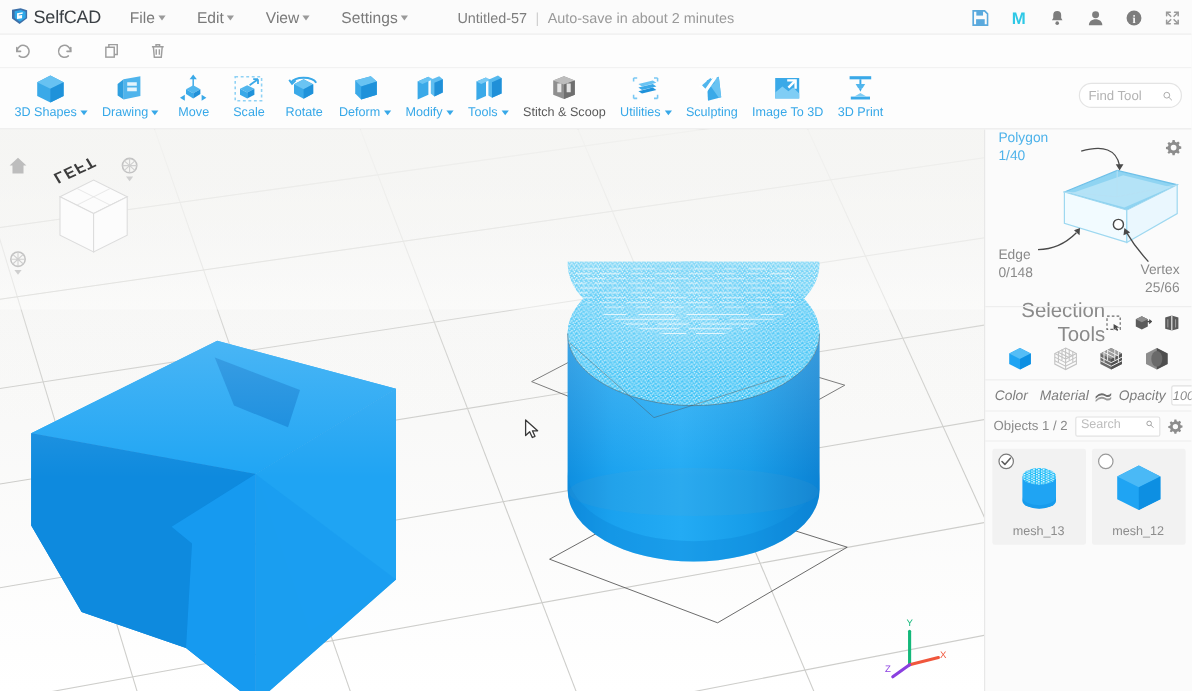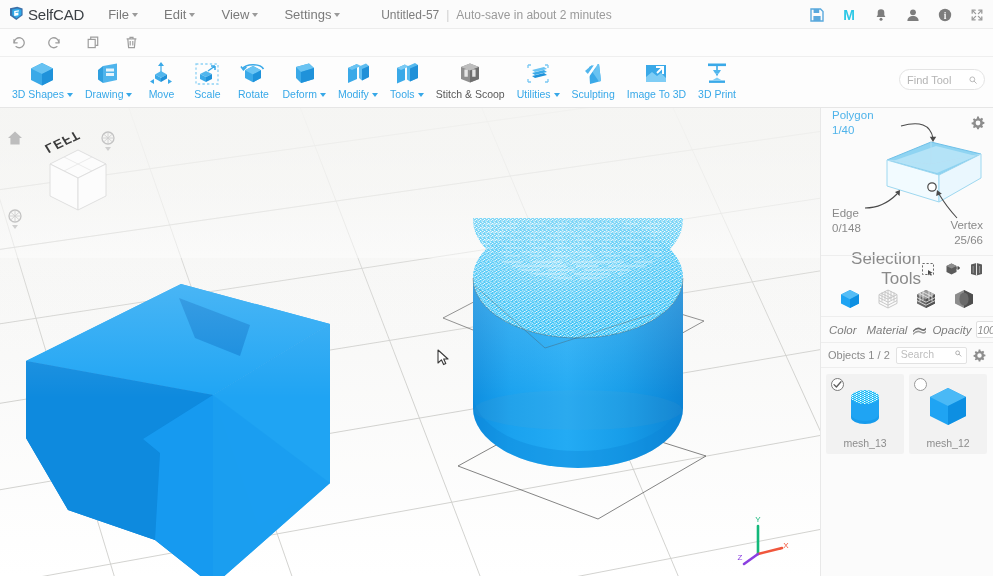--- a/index.html
+++ b/index.html
@@ -144,21 +144,21 @@
     flex:1; height:17px; border:1px solid #e2e2e2; background:#fff; border-radius:2px;
     display:flex; align-items:flex-start; padding:0 4px; gap:18px;
   }
   .objsearch input{
     border:0; outline:0; width:100%; font-size:10.5px; color:#b0b0b0;
     font-family:"Liberation Sans",sans-serif; background:transparent;
   }
   .objsearch input::placeholder{ color:#bdbdbd; }
   .obj-gear{ width:13px; height:13px; color:#8d8d8d; cursor:pointer; }
 
-  .objgrid{ display:flex; padding:6px 5px; gap:5px; }
+  .objgrid{ display:flex; padding:6px 5px; gap:5px;justify-content:center; }
   .objcard{
     position:relative; width:78px; height:80px; background:#f2f2f2;
     border-radius:2px; display:flex; flex-direction:column;
     align-items:center; justify-content:flex-end; cursor:pointer;
   }
   .objcard .thumb{ position:absolute; left:0; top:4px; width:78px; height:56px;
                    display:flex; align-items:center; justify-content:center; }
   .objcard .oname{ font-size:10.5px; color:#8d8d8d; margin-bottom:5px; }
   .chk{ position:absolute; left:5px; top:4px; width:13px; height:13px; border-radius:50%;
         border:1px solid #9a9a9a; background:#fff; display:flex; align-items:center; justify-content:center; }

